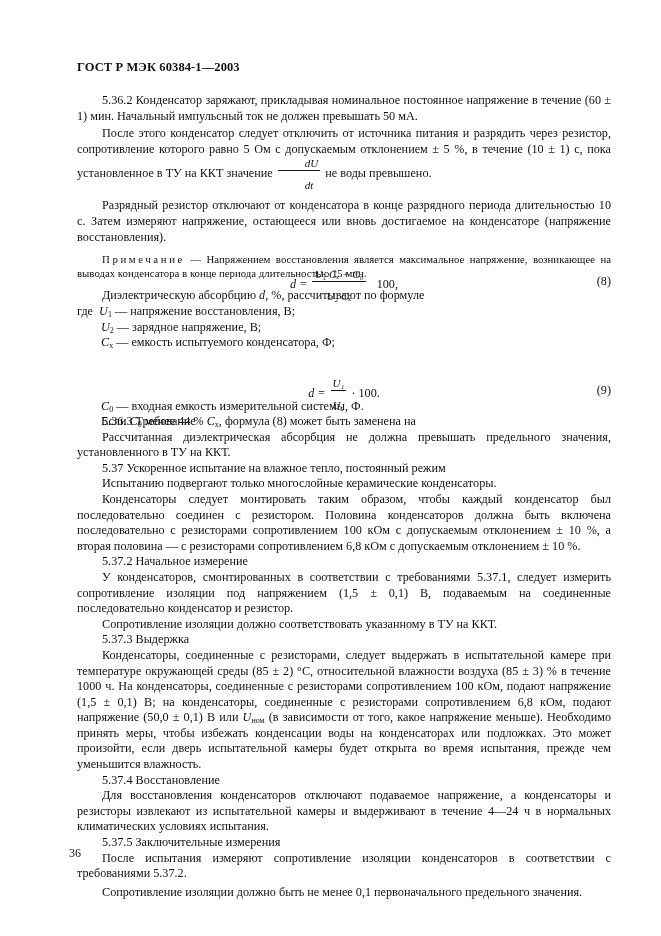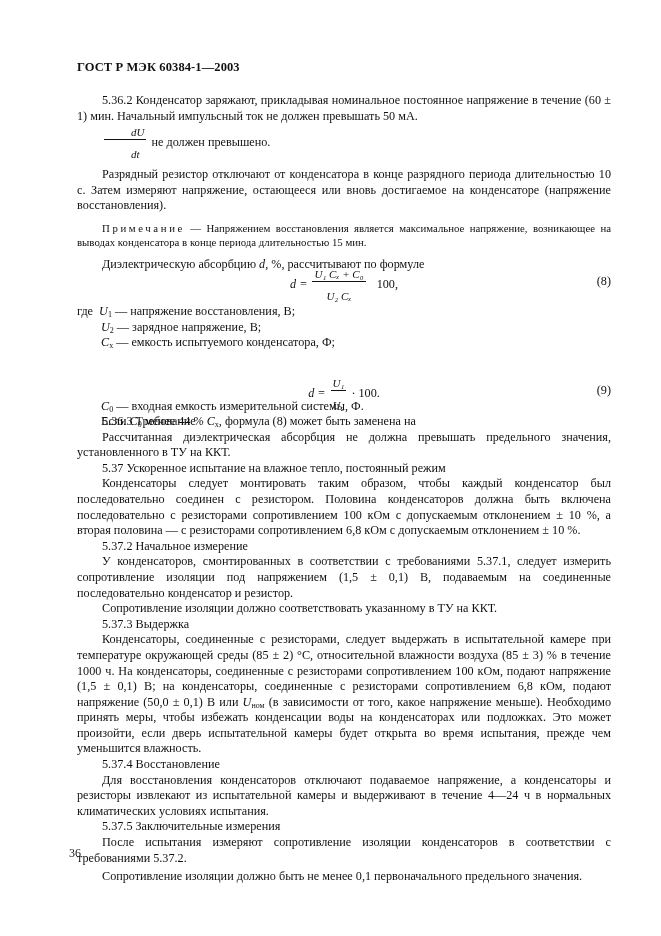--- a/index.html
+++ b/index.html
@@ -38,25 +38,26 @@
 </head>
 <body>
 
 <div class="page">
 
   <div class="header">ГОСТ Р МЭК 60384-1—2003</div>
 
   <div class="block" style="top:93px;">
     <p class="p last">5.36.2  Конденсатор заряжают, прикладывая номинальное постоянное напряжение в течение (60 ± 1) мин. Начальный импульсный ток не должен превышать 50 мА.</p>
     <p class="p last" style="margin-top:2px;">
+      <span>После этого конденсатор следует отключить от источника питания и разрядить через резистор, сопротивление которого равно 5 Ом с допускаемым отклонением ± 5 %, в течение (10 ± 1) с, пока установленное в ТУ на ККТ значение</span>
       <span class="frac">
         <span class="num">dU</span>
         <span class="den">dt</span>
       </span>
-      <span>не должен превышено.</span>
+      <span>не воды превышено.</span>
     </p>
     <p class="p last" style="margin-top:6px;">Разрядный резистор отключают от конденсатора в конце разрядного периода длительностью 10 с. Затем измеряют напряжение, остающееся или вновь достигаемое на конденсаторе (напряжение восстановления).</p>
     <p class="p last note" style="margin-top:8px;">
       <span class="spaced">Примечание</span><span> — Напряжением восстановления является максимальное напряжение, возникающее на выводах конденсатора в конце периода длительностью 15 мин.</span>
     </p>
     <p class="p last" style="margin-top:8px;">
       <span>Диэлектрическую абсорбцию </span><i>d</i><span>, %, рассчитывают по формуле</span>
     </p>
   </div>
 
@@ -106,20 +107,21 @@
         <span>· 100.</span>
       </div>
       <div class="formula-num">(9)</div>
     </div>
   </div>
 
   <div class="block" style="top:414px;">
     <p class="p last">5.36.3  Требование</p>
     <p class="p last">Рассчитанная диэлектрическая абсорбция не должна превышать предельного значения, установленного в ТУ на ККТ.</p>
     <p class="p last bold">5.37  Ускоренное испытание на влажное тепло, постоянный режим</p>
+    <p class="p last">Испытанию подвергают только многослойные керамические конденсаторы.</p>
     <p class="p last">Конденсаторы следует монтировать таким образом, чтобы каждый конденсатор был последовательно соединен с резистором. Половина конденсаторов должна быть включена последовательно с резисторами сопротивлением 100 кОм с допускаемым отклонением ± 10 %, а вторая половина — с резисторами сопротивлением 6,8 кОм с допускаемым отклонением ± 10 %.</p>
     <p class="p last">5.37.2  Начальное измерение</p>
     <p class="p last">У конденсаторов, смонтированных в соответствии с требованиями 5.37.1, следует измерить сопротивление изоляции под напряжением (1,5 ± 0,1) В, подаваемым на соединенные последовательно конденсатор и резистор.</p>
     <p class="p last">Сопротивление изоляции должно соответствовать указанному в ТУ на ККТ.</p>
     <p class="p last">5.37.3  Выдержка</p>
     <p class="p last">
       <span>Конденсаторы, соединенные с резисторами, следует выдержать в испытательной камере при температуре окружающей среды (85 ± 2) °С, относительной влажности воздуха (85 ± 3) % в течение 1000 ч. На конденсаторы, соединенные с резисторами сопротивлением 100 кОм, подают напряжение (1,5 ± 0,1) В; на конденсаторы, соединенные с резисторами сопротивлением 6,8 кОм, подают напряжение (50,0 ± 0,1) В или </span><i>U</i><sub>ном</sub><span> (в зависимости от того, какое напряжение меньше). Необходимо принять меры, чтобы избежать конденсации воды на конденсаторах или подложках. Это может произойти, если дверь испытательной камеры будет открыта во время испытания, прежде чем уменьшится влажность.</span>
     </p>
     <p class="p last">5.37.4  Восстановление</p>
     <p class="p last">Для восстановления конденсаторов отключают подаваемое напряжение, а конденсаторы и резисторы извлекают из испытательной камеры и выдерживают в течение 4—24 ч в нормальных климатических условиях испытания.</p>

